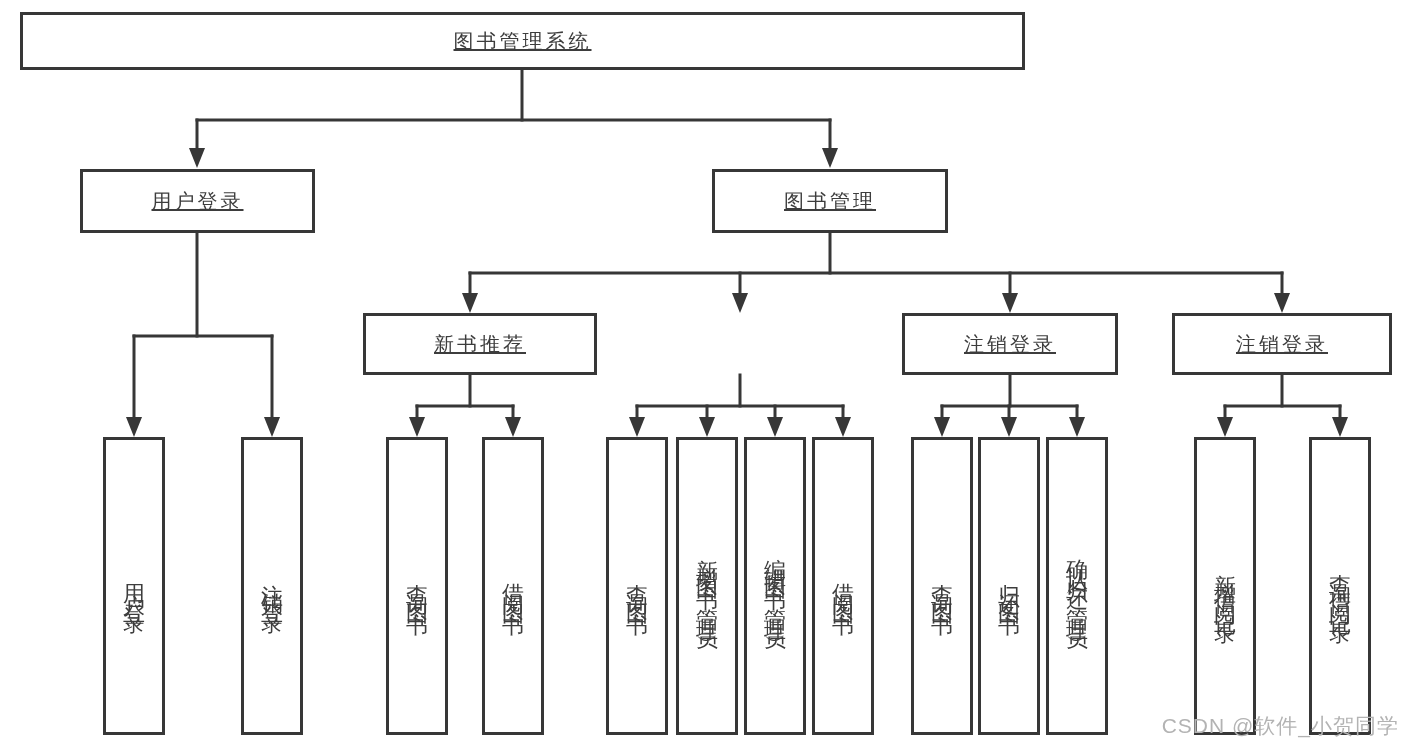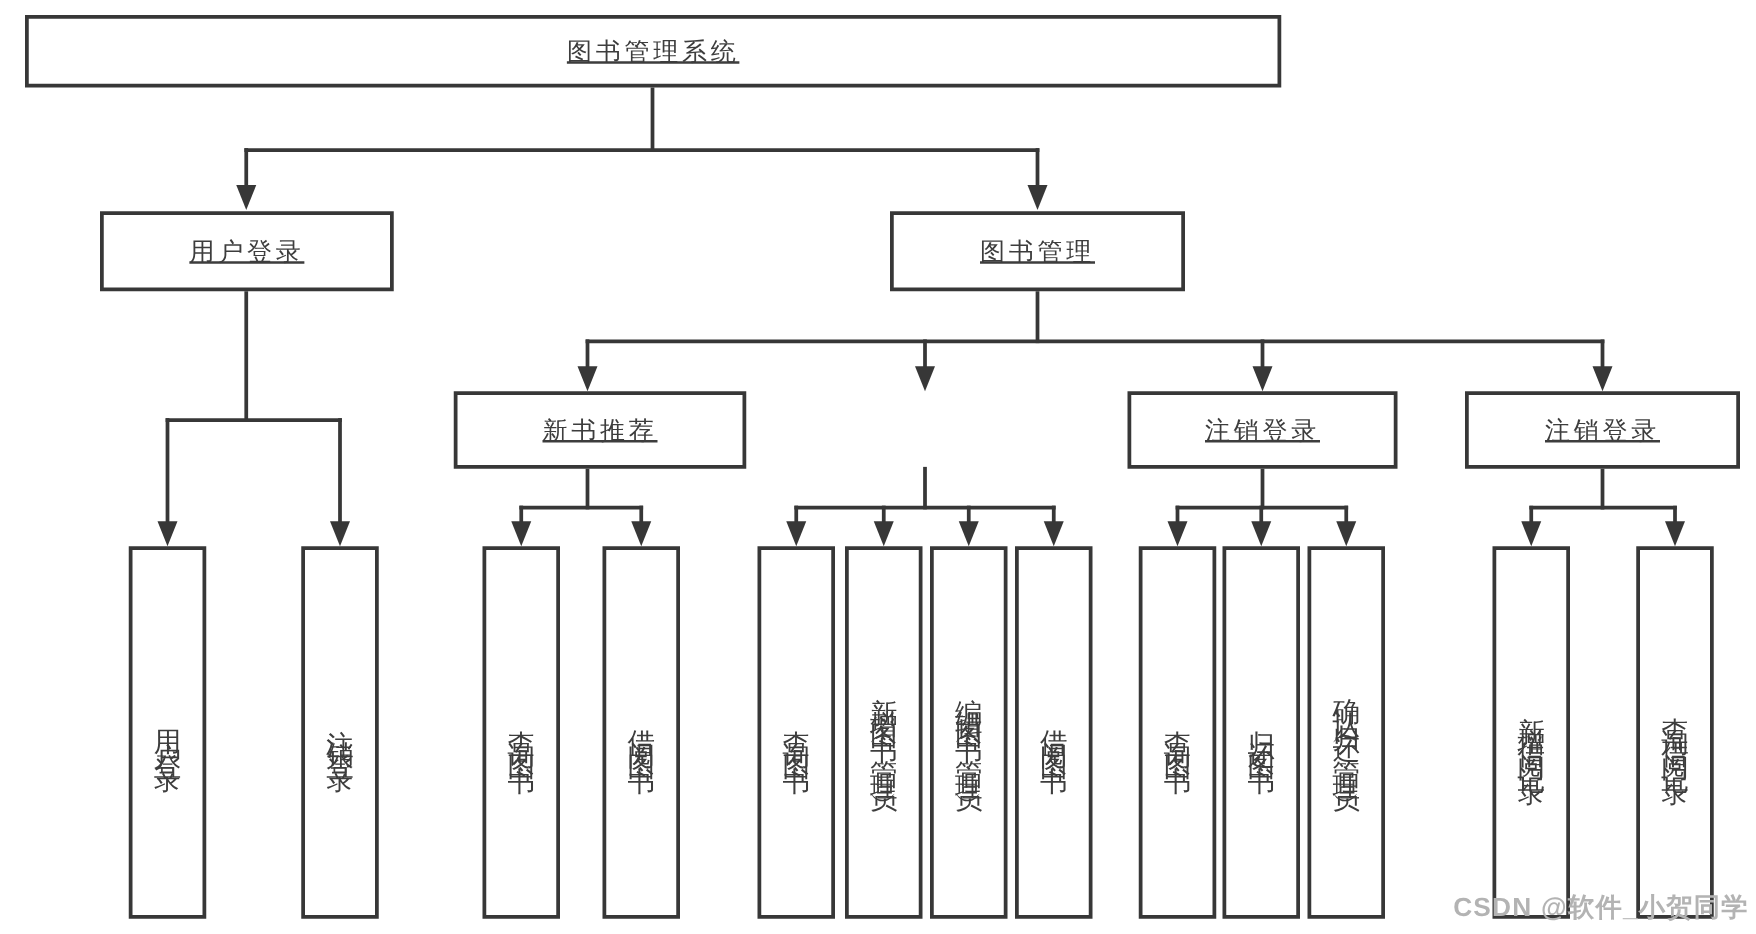--- a/index.html
+++ b/index.html
@@ -29,21 +29,20 @@
   .vbox{top:437px;width:62px;height:298px;}
   .vtext{
     writing-mode:vertical-rl;text-orientation:mixed;
     font-size:22px;line-height:1;letter-spacing:10px;color:var(--text);
     white-space:nowrap;
   }
   .watermark{
     position:absolute;right:6px;top:712px;
     font-size:21px;letter-spacing:1px;color:var(--watermark);
     white-space:nowrap;
-    font-weight:bold;
   }
 </style>
 </head>
 <body>
 
 <div class="stage">
 
   <svg class="wires" width="1405" height="747" viewBox="0 0 1405 747" aria-hidden="true">
 
     <g>

